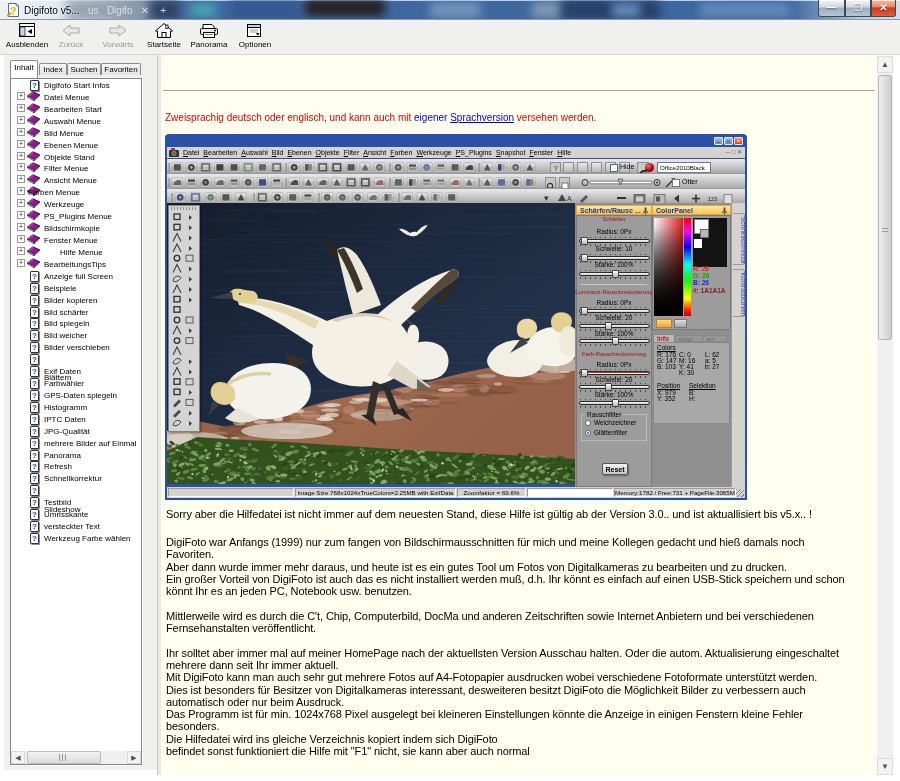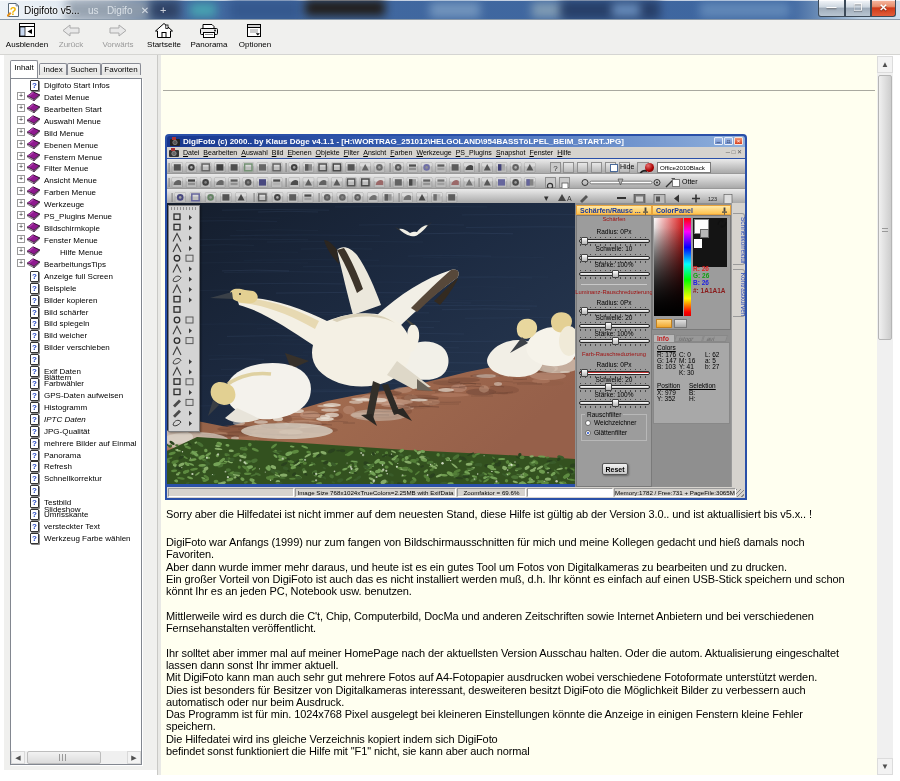--- a/index.html
+++ b/index.html
@@ -201,21 +201,21 @@
     <path d="M12.5 3.8 L7 8.6 L7 9.8 L12.5 5 Z" fill="#b8b8b8" stroke="#2a062a" stroke-width=".6"></path>
   </svg>
 <div class="trow" style="left:44px;top:140.6px">Ebenen Menue</div>
 <div class="plus" style="left:17px;top:151.5px">+</div>
 <svg class="book" style="left:27px;top:150.5px" viewBox="0 0 13 10">
     <path d="M0.5 5 L6 0.8 L12.5 3.8 L7 8.6 Z" fill="#8f1a8f" stroke="#2a062a" stroke-width=".9"></path>
     <path d="M6 0.8 L6.8 2 L2.2 5.5 L0.5 5 Z" fill="#b040b0" stroke="none"></path>
     <path d="M0.5 5 L7 8.6 L7 9.8 L0.5 6.2 Z" fill="#f4f4f4" stroke="#2a062a" stroke-width=".6"></path>
     <path d="M12.5 3.8 L7 8.6 L7 9.8 L12.5 5 Z" fill="#b8b8b8" stroke="#2a062a" stroke-width=".6"></path>
   </svg>
-<div class="trow" style="left:44px;top:152.5px">Fenstern Menue</div>
+<div class="trow" style="left:44px;top:152.5px">Objekte Stand</div>
 <div class="plus" style="left:17px;top:163.4px">+</div>
 <svg class="book" style="left:27px;top:162.4px" viewBox="0 0 13 10">
     <path d="M0.5 5 L6 0.8 L12.5 3.8 L7 8.6 Z" fill="#8f1a8f" stroke="#2a062a" stroke-width=".9"></path>
     <path d="M6 0.8 L6.8 2 L2.2 5.5 L0.5 5 Z" fill="#b040b0" stroke="none"></path>
     <path d="M0.5 5 L7 8.6 L7 9.8 L0.5 6.2 Z" fill="#f4f4f4" stroke="#2a062a" stroke-width=".6"></path>
     <path d="M12.5 3.8 L7 8.6 L7 9.8 L12.5 5 Z" fill="#b8b8b8" stroke="#2a062a" stroke-width=".6"></path>
   </svg>
 <div class="trow" style="left:44px;top:164.4px">Filter Menue</div>
 <div class="plus" style="left:17px;top:175.4px">+</div>
 <svg class="book" style="left:27px;top:174.4px" viewBox="0 0 13 10">
@@ -225,21 +225,21 @@
     <path d="M12.5 3.8 L7 8.6 L7 9.8 L12.5 5 Z" fill="#b8b8b8" stroke="#2a062a" stroke-width=".6"></path>
   </svg>
 <div class="trow" style="left:44px;top:176.4px">Ansicht Menue</div>
 <div class="plus" style="left:17px;top:187.3px">+</div>
 <svg class="book" style="left:27px;top:186.3px" viewBox="0 0 13 10">
     <path d="M0.5 5 L6 0.8 L12.5 3.8 L7 8.6 Z" fill="#8f1a8f" stroke="#2a062a" stroke-width=".9"></path>
     <path d="M6 0.8 L6.8 2 L2.2 5.5 L0.5 5 Z" fill="#b040b0" stroke="none"></path>
     <path d="M0.5 5 L7 8.6 L7 9.8 L0.5 6.2 Z" fill="#f4f4f4" stroke="#2a062a" stroke-width=".6"></path>
     <path d="M12.5 3.8 L7 8.6 L7 9.8 L12.5 5 Z" fill="#b8b8b8" stroke="#2a062a" stroke-width=".6"></path>
   </svg>
-<div class="trow" style="left:44px;top:188.3px">Farben Menue</div>
+<div class="trow" style="left:28px;top:188.3px">Farben Menue</div>
 <div class="plus" style="left:17px;top:199.2px">+</div>
 <svg class="book" style="left:27px;top:198.2px" viewBox="0 0 13 10">
     <path d="M0.5 5 L6 0.8 L12.5 3.8 L7 8.6 Z" fill="#8f1a8f" stroke="#2a062a" stroke-width=".9"></path>
     <path d="M6 0.8 L6.8 2 L2.2 5.5 L0.5 5 Z" fill="#b040b0" stroke="none"></path>
     <path d="M0.5 5 L7 8.6 L7 9.8 L0.5 6.2 Z" fill="#f4f4f4" stroke="#2a062a" stroke-width=".6"></path>
     <path d="M12.5 3.8 L7 8.6 L7 9.8 L12.5 5 Z" fill="#b8b8b8" stroke="#2a062a" stroke-width=".6"></path>
   </svg>
 <div class="trow" style="left:44px;top:200.2px">Werkzeuge</div>
 <div class="plus" style="left:17px;top:211.1px">+</div>
 <svg class="book" style="left:27px;top:210.1px" viewBox="0 0 13 10">
@@ -295,25 +295,25 @@
 <div class="trow" style="left:44px;top:331.3px;">Bild weicher</div>
 <div class="qico" style="left:30px;top:342.2px">?</div>
 <div class="trow" style="left:44px;top:343.2px;">Bilder verschieben</div>
 <div class="qico" style="left:30px;top:354.2px">?</div>
 <div class="trow" style="left:44px;top:373px;">Blättern</div>
 <div class="qico" style="left:30px;top:366.1px">?</div>
 <div class="trow" style="left:44px;top:367.1px;">Exif Daten</div>
 <div class="qico" style="left:30px;top:378.0px">?</div>
 <div class="trow" style="left:44px;top:379.0px;">Farbwähler</div>
 <div class="qico" style="left:30px;top:389.9px">?</div>
-<div class="trow" style="left:44px;top:390.9px;">GPS-Daten aufweisen</div>
+<div class="trow" style="left:44px;top:390.9px;">GPS-Daten spiegeln</div>
 <div class="qico" style="left:30px;top:401.8px">?</div>
 <div class="trow" style="left:44px;top:402.8px;">Histogramm</div>
 <div class="qico" style="left:30px;top:413.8px">?</div>
-<div class="trow" style="left:44px;top:414.8px;font-style:italic;">IPTC Daten</div>
+<div class="trow" style="left:44px;top:414.8px;">IPTC Daten</div>
 <div class="qico" style="left:30px;top:425.7px">?</div>
 <div class="trow" style="left:44px;top:426.7px;">JPG-Qualität</div>
 <div class="qico" style="left:30px;top:437.6px">?</div>
 <div class="trow" style="left:44px;top:438.6px;width:95px;overflow:hidden;">mehrere Bilder auf Einmal l</div>
 <div class="qico" style="left:30px;top:449.5px">?</div>
 <div class="trow" style="left:44px;top:450.5px;">Panorama</div>
 <div class="qico" style="left:30px;top:461.4px">?</div>
 <div class="trow" style="left:44px;top:462.4px;">Refresh</div>
 <div class="qico" style="left:30px;top:473.4px">?</div>
 <div class="trow" style="left:44px;top:474.4px;">Schnellkorrektur</div>
@@ -328,44 +328,40 @@
 <div class="qico" style="left:30px;top:533.0px">?</div>
 <div class="trow" style="left:44px;top:534.0px;">Werkzeug Farbe wählen</div>
 <div class="ab" id="hsb">
     <div class="arr" style="left:0">◀</div>
     <div class="arr" style="right:0">▶</div>
     <div class="thumb"></div>
     <div style="position:absolute;left:48px;top:3px;width:8px;height:7px;background-image:repeating-linear-gradient(90deg,#999 0 1px,transparent 1px 3px)"></div>
   </div>
 <div class="ab" id="content">
 <div id="chr"></div>
+<div id="h2r">Zweisprachig deutsch oder englisch, und kann auch mit <a>eigener</a> <a style="text-decoration:underline">Sprachversion</a> versehen werden.</div>
 </div>
 <div class="ab bodytxt" style="left:166px;top:508px">Sorry aber die Hilfedatei ist nicht immer auf dem neuesten Stand, diese Hilfe ist gültig ab der Version 3.0.. und ist aktuallisiert bis v5.x.. !</div>
 <div class="ab bodytxt" style="left:166px;top:536px">DigiFoto war Anfangs (1999) nur zum fangen von Bildschirmausschnitten für mich und meine Kollegen gedacht und hieß damals noch</div>
 <div class="ab bodytxt" style="left:166px;top:548px">Favoriten.</div>
 <div class="ab bodytxt" style="left:166px;top:561px">Aber dann wurde immer mehr daraus, und heute ist es ein gutes Tool um Fotos von Digitalkameras zu bearbeiten und zu drucken.</div>
 <div class="ab bodytxt" style="left:166px;top:573px">Ein großer Vorteil von DigiFoto ist auch das es nicht installiert werden muß, d.h. Ihr könnt es einfach auf einen USB-Stick speichern und schon</div>
 <div class="ab bodytxt" style="left:166px;top:585px">könnt Ihr es an jeden PC, Notebook usw. benutzen.</div>
 <div class="ab bodytxt" style="left:166px;top:610px">Mittlerweile wird es durch die C't, Chip, Computerbild, DocMa und anderen Zeitschriften sowie Internet Anbietern und bei verschiedenen</div>
 <div class="ab bodytxt" style="left:166px;top:622px">Fernsehanstalten veröffentlicht.</div>
 <div class="ab bodytxt" style="left:166px;top:647px">Ihr solltet aber immer mal auf meiner HomePage nach der aktuellsten Version Ausschau halten. Oder die autom. Aktualisierung eingeschaltet</div>
-<div class="ab bodytxt" style="left:166px;top:659px">lassen dann sonst Ihr immer aktuell.</div>
+<div class="ab bodytxt" style="left:166px;top:659px">mehrere dann seit Ihr immer aktuell.</div>
 <div class="ab bodytxt" style="left:166px;top:671px">Mit DigiFoto kann man auch sehr gut mehrere Fotos auf A4-Fotopapier ausdrucken wobei verschiedene Fotoformate unterstützt werden.</div>
 <div class="ab bodytxt" style="left:166px;top:684px">Dies ist besonders für Besitzer von Digitalkameras interessant, desweiteren besitzt DigiFoto die Möglichkeit Bilder zu verbessern auch</div>
 <div class="ab bodytxt" style="left:166px;top:696px">automatisch oder nur beim Ausdruck.</div>
 <div class="ab bodytxt" style="left:166px;top:708px">Das Programm ist für min. 1024x768 Pixel ausgelegt bei kleineren Einstellungen könnte die Anzeige in einigen Fenstern kleine Fehler</div>
-<div class="ab bodytxt" style="left:166px;top:720px">speichern.</div>
+<div class="ab bodytxt" style="left:166px;top:720px">besonders.</div>
 <div class="ab bodytxt" style="left:166px;top:733px">Die Hilfedatei wird ins gleiche Verzeichnis kopiert indem sich DigiFoto</div>
 <div class="ab bodytxt" style="left:166px;top:745px">befindet sonst funktioniert die Hilfe mit "F1" nicht, sie kann aber auch normal</div>
 <div class="ab" id="app">
-<div id="apptitle"><svg style="position:absolute;left:3px;top:1px" width="10" height="9" viewBox="0 0 10 9">
-        <rect x="0" y="2" width="10" height="7" rx="1" fill="#222"></rect>
-        <circle cx="5" cy="5.5" r="2.2" fill="#555" stroke="#999" stroke-width=".6"></circle>
-        <rect x="2" y="0" width="4" height="3" fill="#a33"></rect>
-      </svg><span style="margin-left:16px">DigiFoto (c) 2000.. by Klaus Döge v4.1.1 - [H:\WORTRAG_251012\HELGOLAND\954BASSTöLPEL_BEIM_START.JPG]</span></div>
 <div style="position:absolute;left:549px;top:3px;width:9px;height:8px;background:linear-gradient(#a8c0e8,#6888c8);border:1px solid #e8eef8;border-radius:1px;color:#223;font-size:6px;line-height:5px;text-align:center">_</div>
 <div style="position:absolute;left:559px;top:3px;width:9px;height:8px;background:linear-gradient(#a8c0e8,#6888c8);border:1px solid #e8eef8;border-radius:1px;color:#223;font-size:5px;line-height:6px;text-align:center">□</div>
 <div style="position:absolute;left:569px;top:3px;width:9px;height:8px;background:linear-gradient(#f09a7a,#d84020);border:1px solid #f8e4da;border-radius:1px;color:#fff;font-size:6px;line-height:7px;text-align:center">×</div>
 <div id="appmenu"><svg style="position:absolute;left:2px;top:1px" width="10" height="9" viewBox="0 0 10 9">
         <rect x="0" y="2" width="10" height="7" rx="1" fill="#333"></rect>
         <circle cx="5" cy="5.5" r="2.2" fill="#666" stroke="#aaa" stroke-width=".6"></circle>
         <rect x="2" y="0" width="4" height="3" fill="#a33"></rect>
       </svg><span style="margin-left:16px"><span style="margin-right:4px"><span style="text-decoration:underline">D</span>atei</span><span style="margin-right:4px"><span style="text-decoration:underline">B</span>earbeiten</span><span style="margin-right:4px"><span style="text-decoration:underline">A</span>uswahl</span><span style="margin-right:4px"><span style="text-decoration:underline">B</span>ild</span><span style="margin-right:4px"><span style="text-decoration:underline">E</span>benen</span><span style="margin-right:4px"><span style="text-decoration:underline">O</span>bjekte</span><span style="margin-right:4px"><span style="text-decoration:underline">F</span>ilter</span><span style="margin-right:4px"><span style="text-decoration:underline">A</span>nsicht</span><span style="margin-right:4px"><span style="text-decoration:underline">F</span>arben</span><span style="margin-right:4px"><span style="text-decoration:underline">W</span>erkzeuge</span><span style="margin-right:4px"><span style="text-decoration:underline">P</span>S_Plugins</span><span style="margin-right:4px"><span style="text-decoration:underline">S</span>napshot</span><span style="margin-right:4px"><span style="text-decoration:underline">F</span>enster</span><span style="margin-right:4px"><span style="text-decoration:underline">H</span>ilfe</span></span><span style="position:absolute;right:3px;top:0;color:#555;font-size:6px">─ □ ✕</span></div>
 <div class="apptb" style="top:25px">
       <svg width="578" height="15" viewBox="0 0 578 15" style="position:absolute;left:0;top:0">

